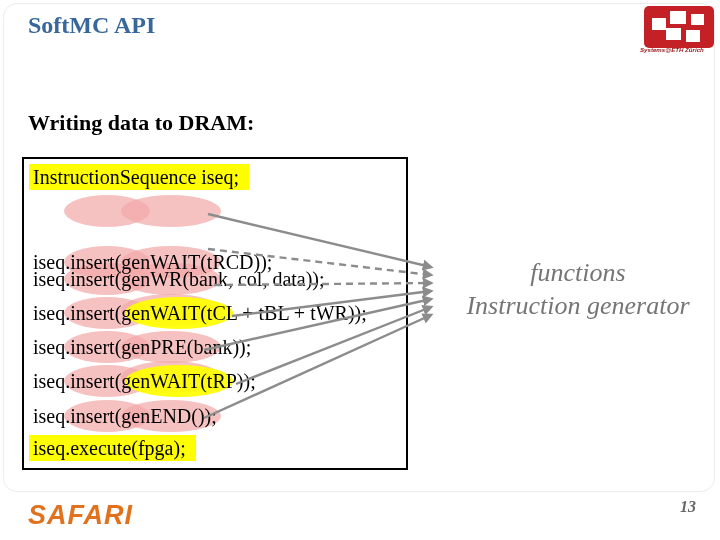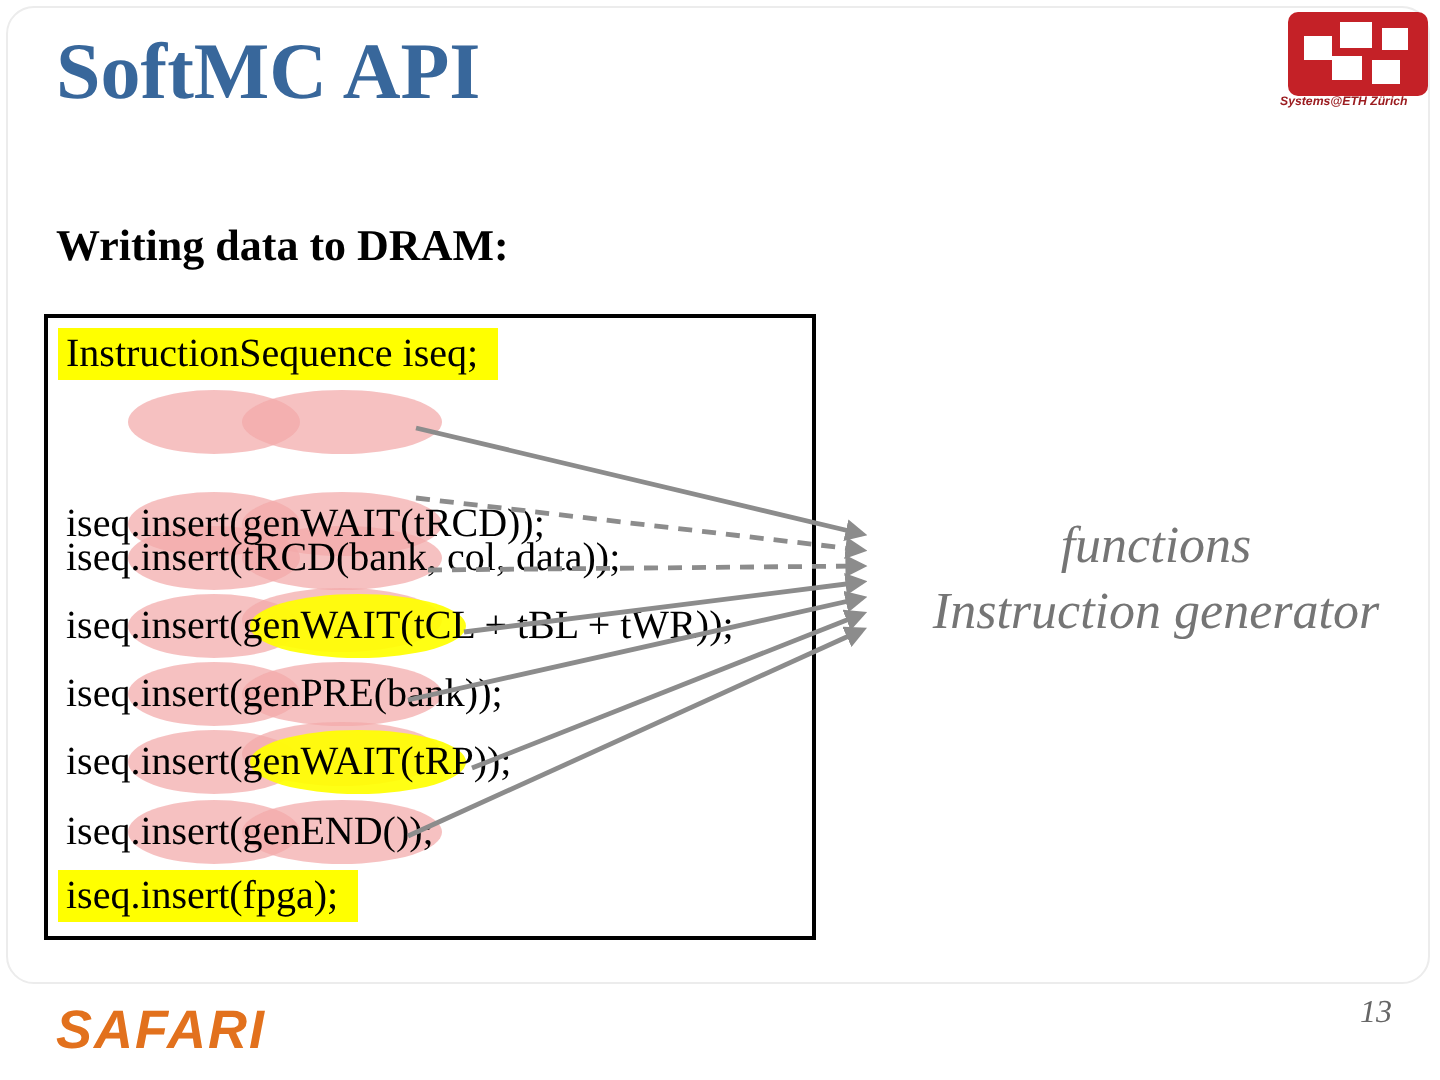--- a/index.html
+++ b/index.html
@@ -5,21 +5,21 @@
   html,body{margin:0;padding:0;}
   body{width:720px;height:540px;background:#ffffff;position:relative;
        font-family:"Liberation Serif", serif;overflow:hidden;}
   .abs{position:absolute;}
 
   
   .slide-frame{left:3px;top:3px;width:710px;height:487px;
     border:1px solid #ececec;border-radius:14px;}
 
   
-  .slide-title{left:28px;top:12px;font-size:40px;font-weight:bold;
+  .slide-title{left:28px;top:12px;font-size:24px;font-weight:bold;
     color:#38679B;letter-spacing:0px;}
   .eth-logo{left:644px;top:6px;width:70px;height:42px;background:#C42127;
     border-radius:5px;}
   .eth-logo .sq{position:absolute;background:#ffffff;}
   .eth-caption{left:640px;top:47px;width:76px;font-size:9px;color:#9b1c20;
     font-family:"Liberation Sans",sans-serif;font-style:italic;font-weight:bold;
     transform:scale(0.68);transform-origin:left top;white-space:nowrap;}
 
   .section-heading{left:28px;top:110px;font-size:22px;font-weight:bold;color:#000;}
 
@@ -38,21 +38,21 @@
   .el-b-wide{left:101px;width:108px;}
 
   
   .callout-label{left:448px;top:256px;width:260px;text-align:center;
     font-size:26px;font-style:italic;color:#757575;line-height:33px;}
 
   
   .safari-logo{left:28px;top:500px;font-family:"Liberation Sans",sans-serif;
     font-size:27px;font-weight:bold;font-style:italic;color:#E2711D;
     letter-spacing:1px;}
-  .page-number{left:680px;top:498px;font-size:16px;font-weight:normal;
+  .page-number{left:680px;top:498px;font-size:16px;font-weight:bold;
     font-style:italic;color:#666666;}
 
   svg.overlay{position:absolute;left:0;top:0;width:720px;height:540px;
     z-index:5;pointer-events:none;}
 </style>
 </head>
 <body>
 
 <div class="abs slide-frame"></div>
 
@@ -82,21 +82,21 @@
 
   <div class="code-line" style="top:86px">
     <span class="el pink el-a"></span>
     <span class="el pink el-b"></span>
     <span class="code-text">iseq.insert(genWAIT(tRCD));</span>
   </div>
 
   <div class="code-line" style="top:103px">
     <span class="el pink el-a"></span>
     <span class="el pink el-b"></span>
-    <span class="code-text">iseq.insert(tRCD(bank, col, data));</span>
+    <span class="code-text">iseq.insert(genWR(bank, col, data));</span>
   </div>
 
   <div class="code-line" style="top:137px">
     <span class="el pink el-a"></span>
     <span class="el pink el-b" style="top:-2px"></span>
     <span class="el yellow el-b-wide"></span>
     <span class="code-text">iseq.insert(genWAIT(tCL + tBL + tWR));</span>
   </div>
 
   <div class="code-line" style="top:171px">
@@ -112,21 +112,21 @@
     <span class="code-text">iseq.insert(genWAIT(tRP));</span>
   </div>
 
   <div class="code-line" style="top:240px">
     <span class="el pink el-a"></span>
     <span class="el pink el-b"></span>
     <span class="code-text">iseq.insert(genEND());</span>
   </div>
 
   <div class="code-line" style="top:272px">
-    <span class="code-text hl-rect">iseq.insert(fpga);</span>
+    <span class="code-text hl-rect">iseq.execute(fpga);</span>
   </div>
 </div>
 
 <svg class="overlay" viewBox="0 0 720 540" xmlns="http://www.w3.org/2000/svg">
   <defs>
     <marker id="arrow" viewBox="0 0 10 10" refX="7.5" refY="5" markerWidth="4.6" markerHeight="4.6" orient="auto-start-reverse">
       <path d="M0,0 L10,5 L0,10 z" fill="#8C8C8C"></path>
     </marker>
   </defs>
   <g stroke="#8C8C8C" stroke-width="2.4" fill="none">

